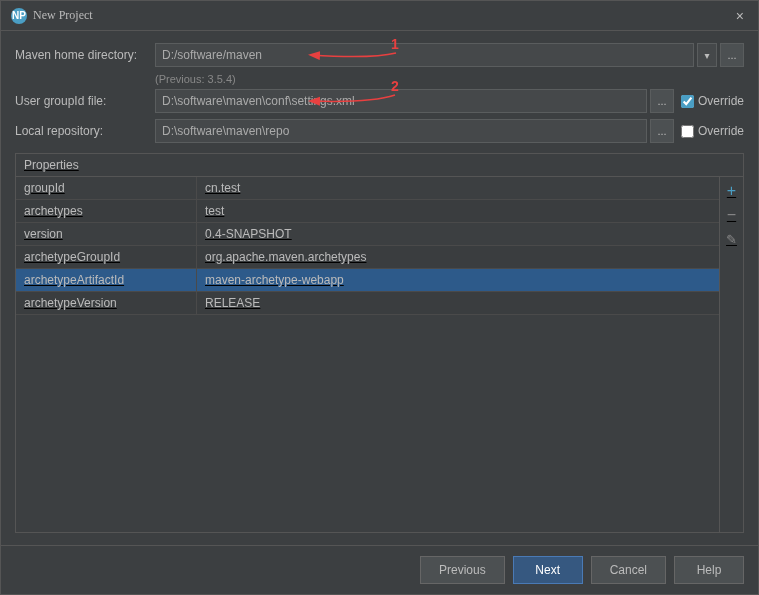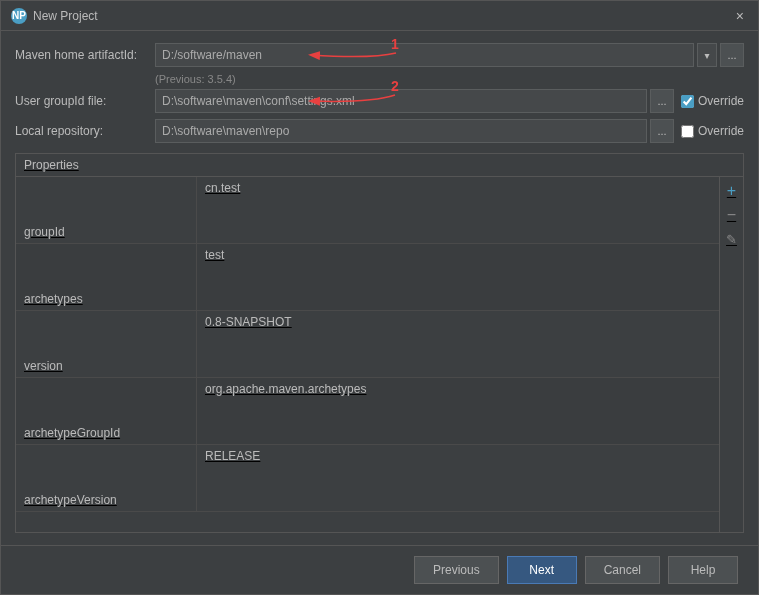--- a/index.html
+++ b/index.html
@@ -44,20 +44,21 @@
       display: flex;
       align-items: center;
       justify-content: center;
       color: white;
       font-size: 10px;
       font-weight: bold;
     }
     .title-text {
       color: #bbbbbb;
       font-size: 12px;
+      font-family: Liberation Serif, serif;
     }
     .close-btn {
       color: #bbbbbb;
       cursor: pointer;
       font-size: 14px;
       background: none;
       border: none;
       line-height: 1;
       padding: 2px 4px;
     }
@@ -168,21 +169,20 @@
     }
     .prop-row:nth-child(even) { background: #3a3d3f; }
     .prop-row:nth-child(odd) { background: #3c3f41; }
     .prop-row.selected { background: #2d5a8a; }
     .prop-key {
       width: 180px;
       padding: 4px 8px;
       color: #bbbbbb;
       font-size: 12px;
       flex-shrink: 0;
-      margin-top: 44px;
     }
     .prop-value {
       flex: 1;
       padding: 4px 8px;
       color: #bbbbbb;
       font-size: 12px;
       border-left: 1px solid #4a4a4a;
     }
     .properties-sidebar {
       width: 24px;
@@ -204,21 +204,21 @@
       padding: 2px;
       width: 20px;
       height: 20px;
       display: flex;
       align-items: center;
       justify-content: center;
     }
     .icon-btn.minus { color: #888; }
     .icon-btn.pencil { color: #888; font-size: 13px; }
     .bottom-bar {
-      padding: 10px 20px;
+      padding: 10px 14px;
       display: flex;
       justify-content: flex-end;
       gap: 8px;
       border-top: 1px solid #555;
       background: #3c3f41;
     }
     .btn-action {
       background: #4c5052;
       border: 1px solid #666;
       color: #bbbbbb;
@@ -266,21 +266,21 @@
         <marker id="arrow" markerWidth="8" markerHeight="8" refX="6" refY="3" orient="auto">
           <path d="M0,0 L0,6 L8,3 z" fill="#e84040"></path>
         </marker>
         <marker id="arrow2" markerWidth="8" markerHeight="8" refX="6" refY="3" orient="auto">
           <path d="M0,0 L0,6 L8,3 z" fill="#e84040"></path>
         </marker>
       </defs>
     </svg>
 
     <div class="form-row">
-      <span class="form-label">Maven home artifactId:</span>
+      <span class="form-label">Maven home directory:</span>
       <div class="input-group">
         <input class="text-input" type="text" readonly="" style="flex: 1 1 0%;" value="D:/software/maven">
         <button class="dropdown-btn">▾</button>
         <button class="btn-small">...</button>
       </div>
     </div>
 
     <div class="version-text">(Previous: 3.5.4)</div>
 
     <div class="form-row">
@@ -314,25 +314,29 @@
         <div class="prop-row">
       <span class="prop-key">groupId</span>
       <span class="prop-value">cn.test</span>
     </div>
             <div class="prop-row">
       <span class="prop-key">archetypes</span>
       <span class="prop-value">test</span>
     </div>
             <div class="prop-row">
       <span class="prop-key">version</span>
-      <span class="prop-value">0.8-SNAPSHOT</span>
+      <span class="prop-value">0.4-SNAPSHOT</span>
     </div>
             <div class="prop-row">
       <span class="prop-key">archetypeGroupId</span>
       <span class="prop-value">org.apache.maven.archetypes</span>
+    </div>
+            <div class="prop-row selected">
+      <span class="prop-key">archetypeArtifactId</span>
+      <span class="prop-value">maven-archetype-webapp</span>
     </div>
             <div class="prop-row">
       <span class="prop-key">archetypeVersion</span>
       <span class="prop-value">RELEASE</span>
     </div>
           </div>
         <div class="properties-sidebar">
           <button class="icon-btn">+</button>
           <button class="icon-btn minus">−</button>
           <button class="icon-btn pencil">✎</button>

